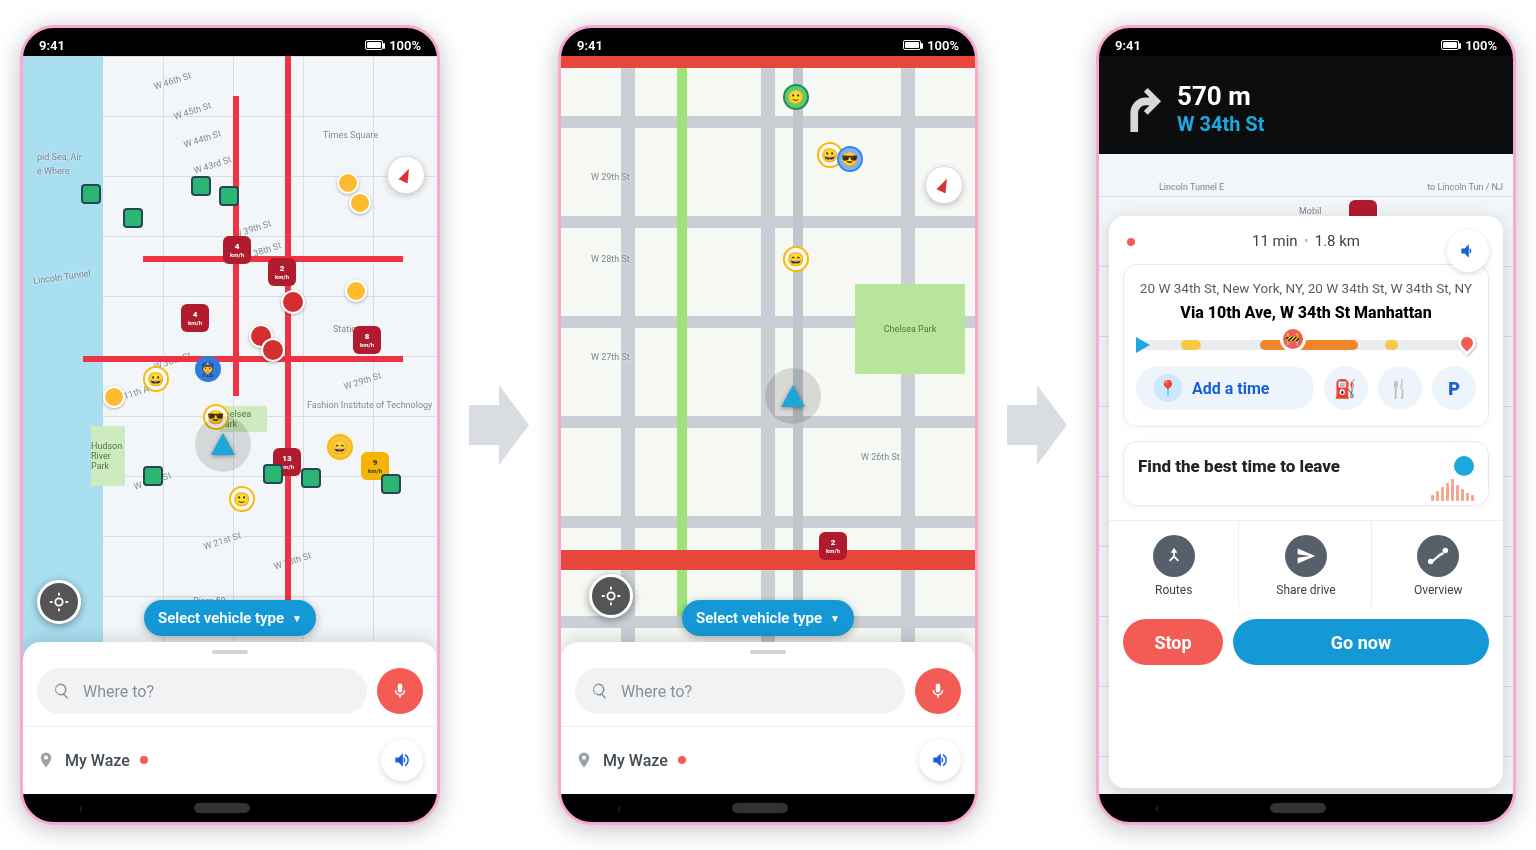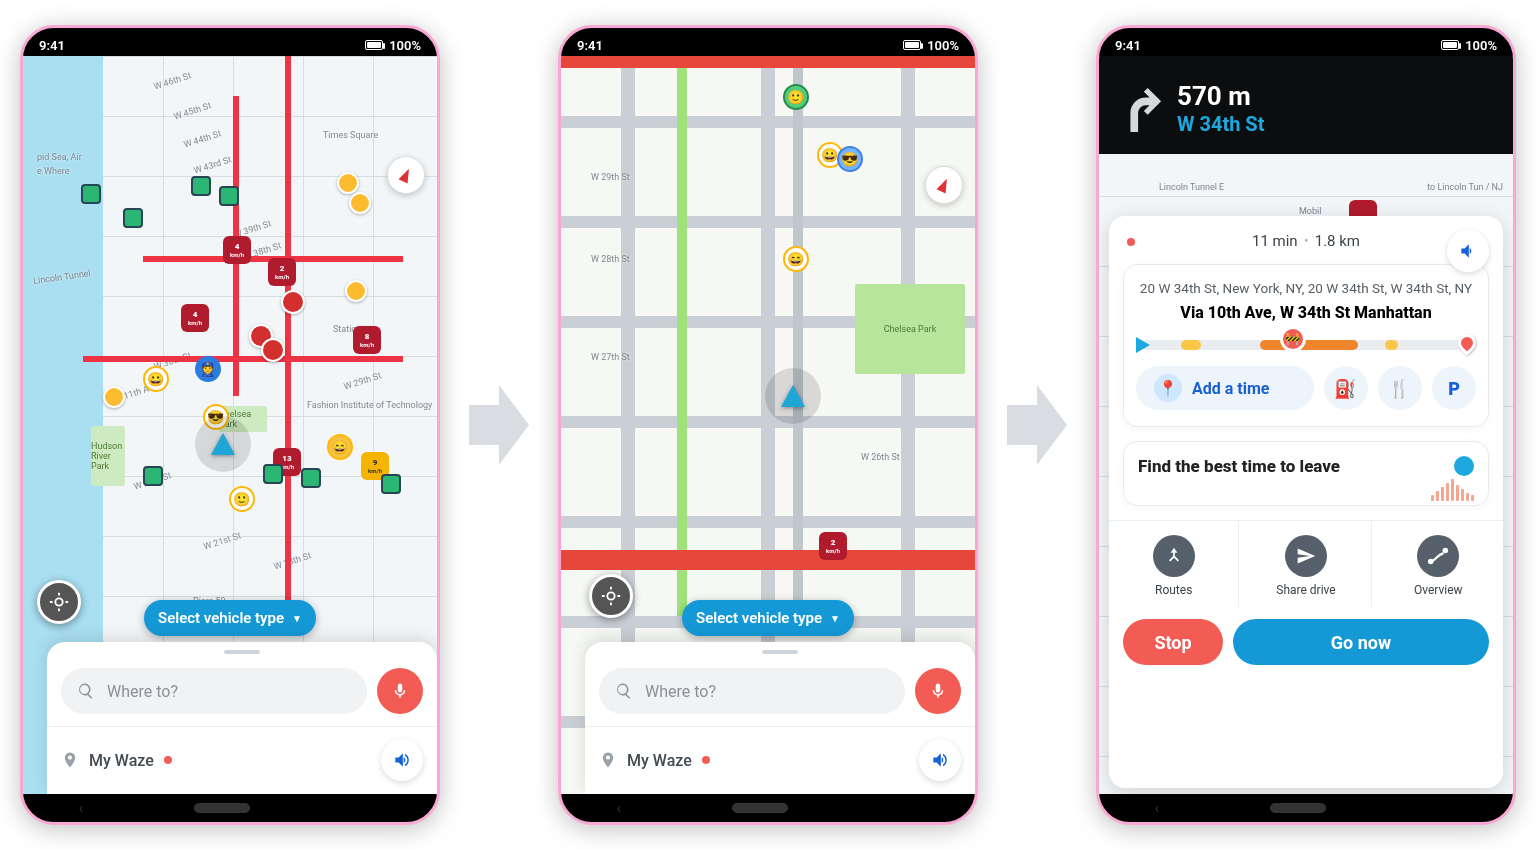--- a/index.html
+++ b/index.html
@@ -130,21 +130,20 @@
     display:flex; align-items:center; gap:8px; box-shadow:0 2px 8px rgba(0,0,0,.3);
   }
   .pill-btn .caret { font-size:10px; }
 
   
   .sheet {
     position:absolute; left:0; right:0; bottom:0;
     background:#fff; border-radius:18px 18px 0 0;
     box-shadow:0 -4px 16px rgba(0,0,0,.12);
     padding:8px 0 4px;
-    margin-left:24px;
   }
   .handle { width:36px; height:4px; background:#cfd4d9; border-radius:3px; margin:0 auto 6px; }
   .search-row {
     display:flex; align-items:center; gap:10px; padding:8px 14px 12px;
     border-bottom:1px solid #eceff1;
   }
   .search-box {
     flex:1; height:46px; background:#f0f2f4; border-radius:23px;
     display:flex; align-items:center; gap:12px; padding:0 16px;
     color:#8a9199; font-size:16px;

